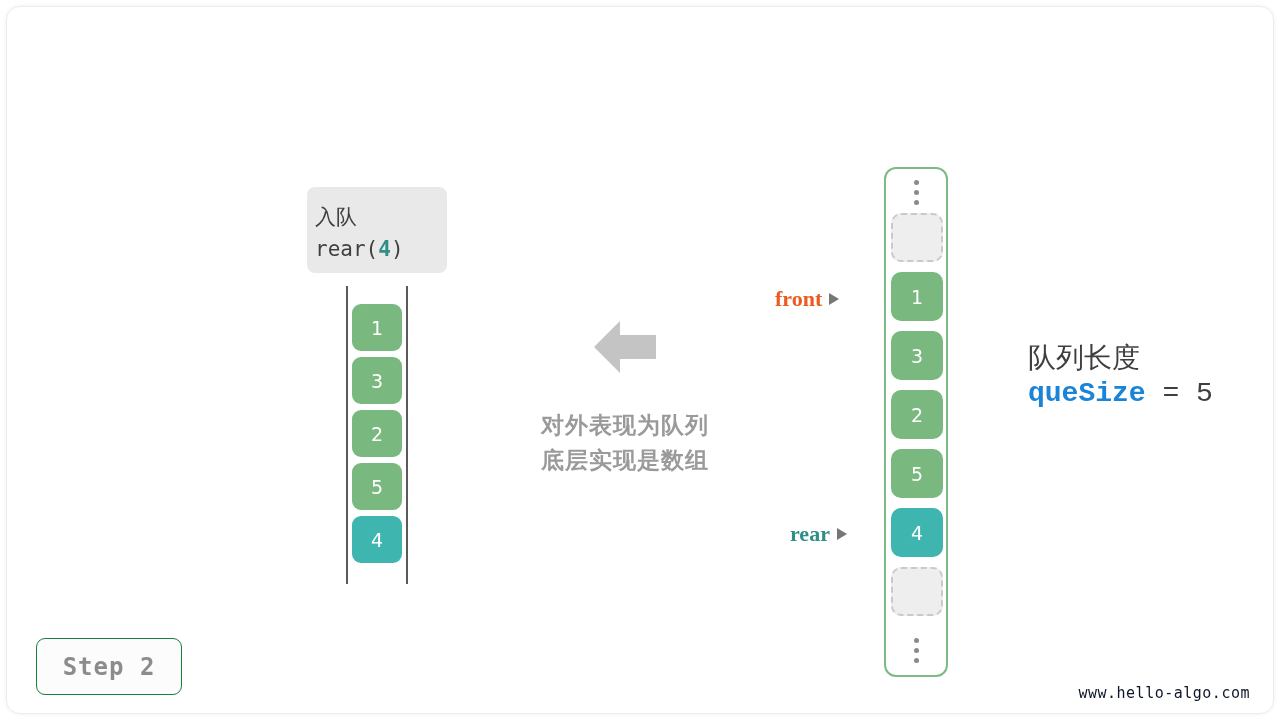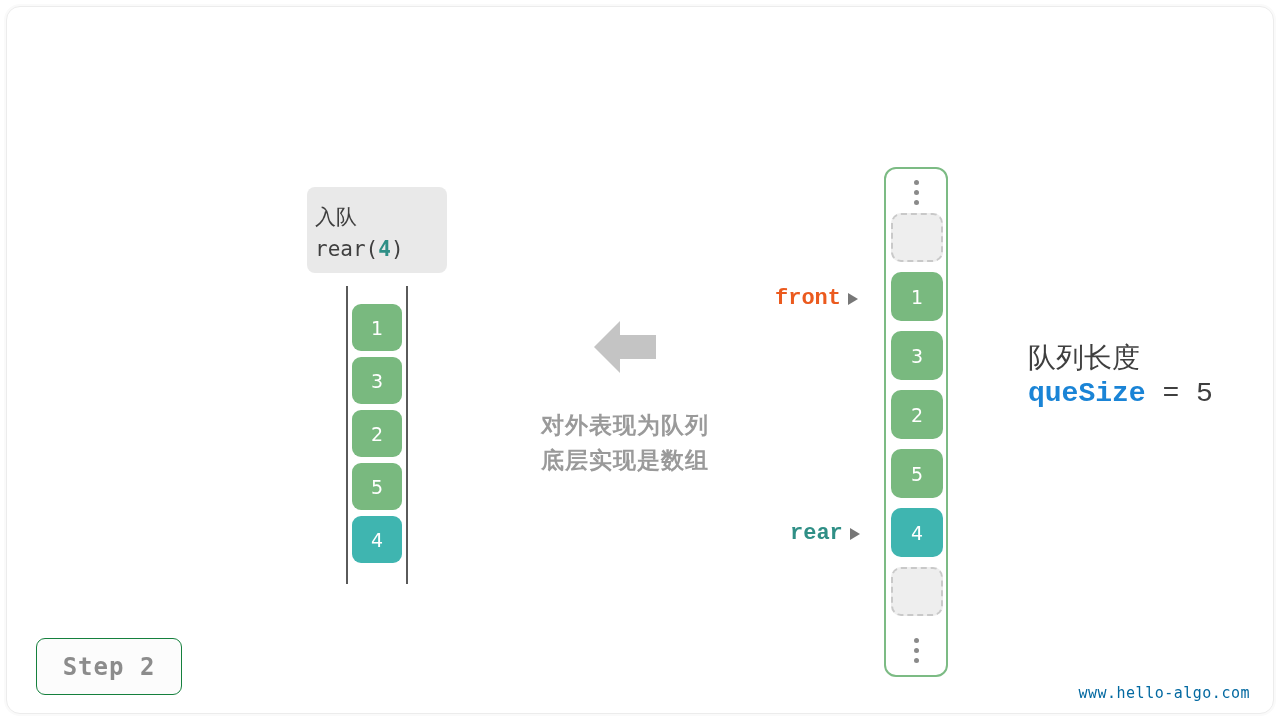--- a/index.html
+++ b/index.html
@@ -188,21 +188,21 @@
     position: absolute;
     left: 0; bottom: 2px;
   }
 
   
   .ptr {
     position: absolute;
     display: flex;
     align-items: center;
     gap: 7px;
-    font-family: Liberation Mono, monospace;
+    font-family: Liberation Serif, serif;
     font-size: 22px;
     font-weight: bold;
   }
   .ptr .tri {
     width: 0; height: 0;
     border-top: 6px solid transparent;
     border-bottom: 6px solid transparent;
     border-left: 10px solid #777777;
   }
   #ptr-front { left: 775px; top: 286px; color: #eb5a1e; }
@@ -243,21 +243,21 @@
     box-sizing: border-box;
   }
 
   
   #watermark {
     position: absolute;
     right: 30px;
     bottom: 18px;
     font-family: "DejaVu Sans Mono", monospace;
     font-size: 15px;
-    color: #0369a1;
+    color: #0f172a;
     letter-spacing: 0.5px;
   }
 </style>
 </head>
 <body>
 
 <div id="canvas">
   <div class="frame"></div>
 
 

